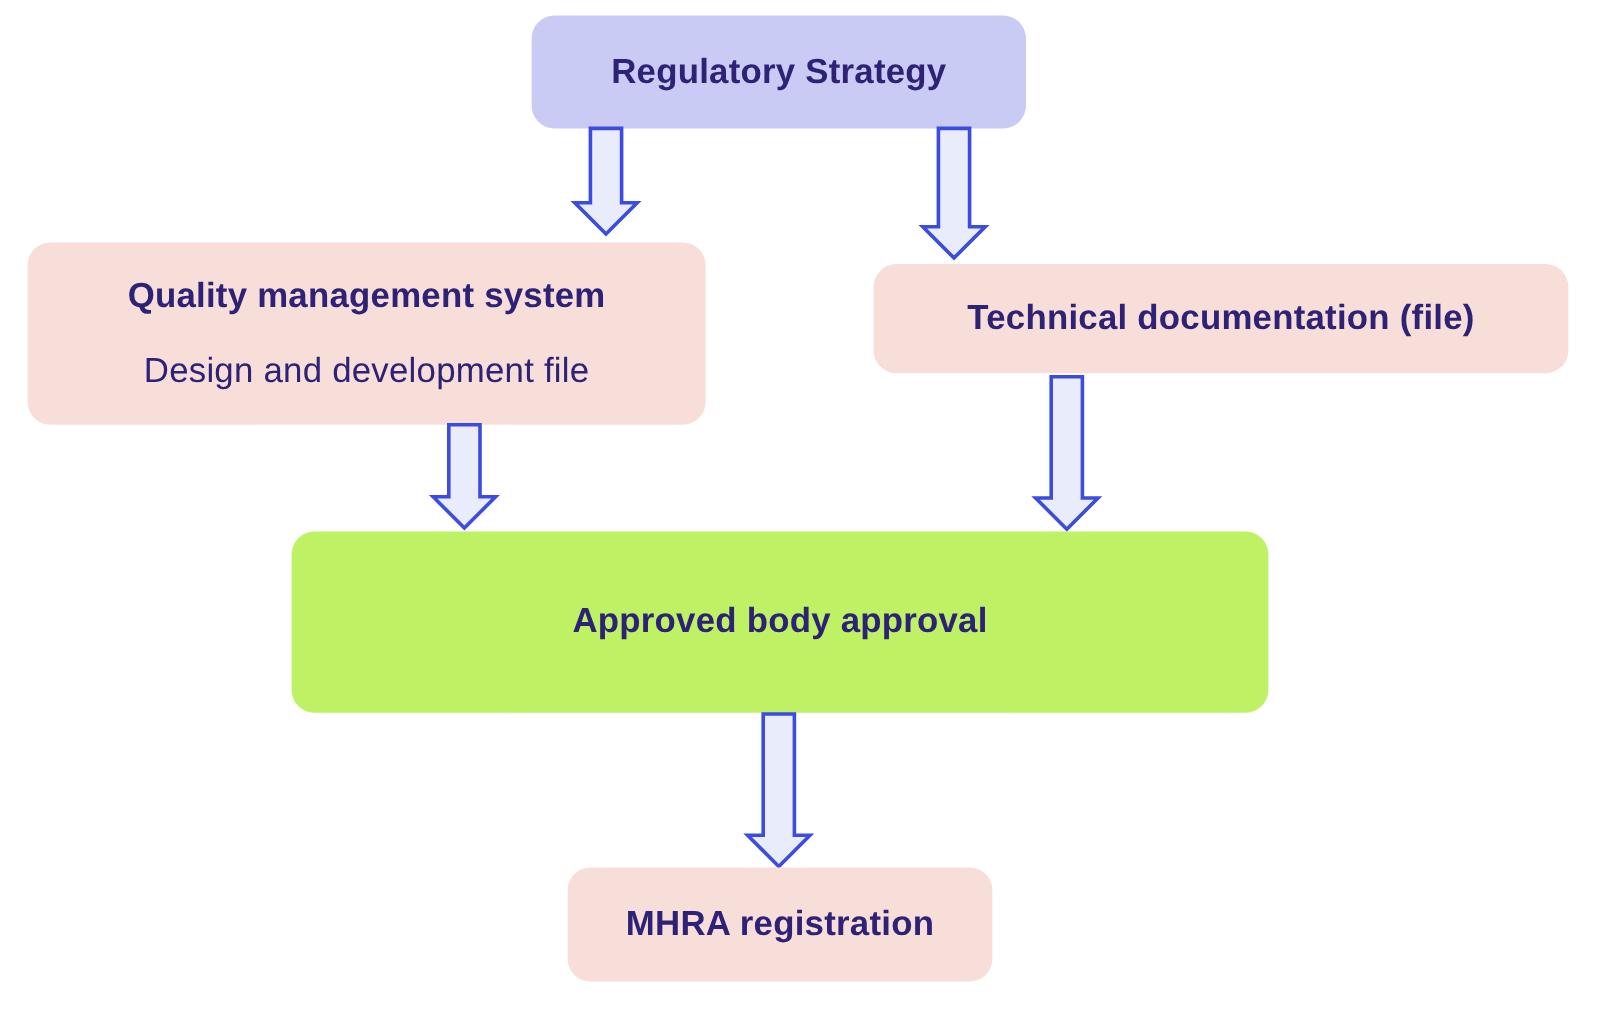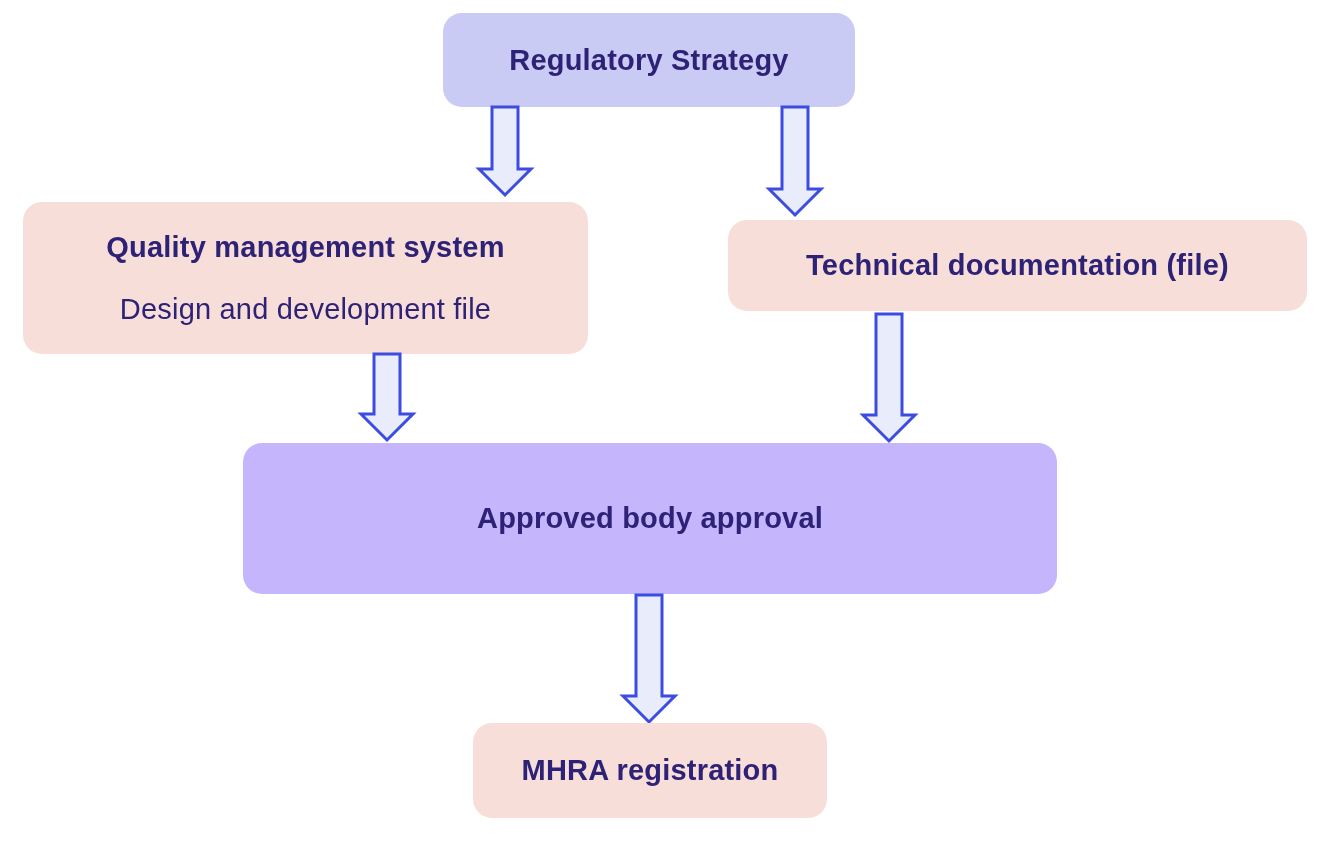--- a/index.html
+++ b/index.html
@@ -78,21 +78,21 @@
   </div>
 
   <svg class="arrow" id="arrow-qms-to-approval" width="52" height="86" viewBox="0 0 52 86">
     <polygon points="13,0 39,0 39,60 52,60 26,86 0,60 13,60" stroke-width="3" stroke-linejoin="miter" fill="#e9ecfb" stroke="#3c4ce1"></polygon>
   </svg>
 
   <svg class="arrow" id="arrow-tech-to-approval" width="52" height="127" viewBox="0 0 52 127">
     <polygon points="13,0 39,0 39,101 52,101 26,127 0,101 13,101" stroke-width="3" stroke-linejoin="miter" fill="#e9ecfb" stroke="#3c4ce1"></polygon>
   </svg>
 
-  <div class="node gap-md" id="node-approved-body" style="background-color: #c4b5fd; color: rgb(46, 34, 119);">
+  <div class="node gap-md" id="node-approved-body" style="background-color: #bef264; color: rgb(46, 34, 119);">
     <span class="line">Approved body approval</span>
   </div>
 
   <svg class="arrow" id="arrow-approval-to-mhra" width="52" height="127" viewBox="0 0 52 127">
     <polygon points="13,0 39,0 39,101 52,101 26,127 0,101 13,101" stroke-width="3" stroke-linejoin="miter" fill="#e9ecfb" stroke="#3c4ce1"></polygon>
   </svg>
 
   <div class="node" id="node-mhra" style="background-color: rgb(248, 222, 216); color: rgb(46, 34, 119);">
     <span class="line">MHRA registration</span>
   </div>

